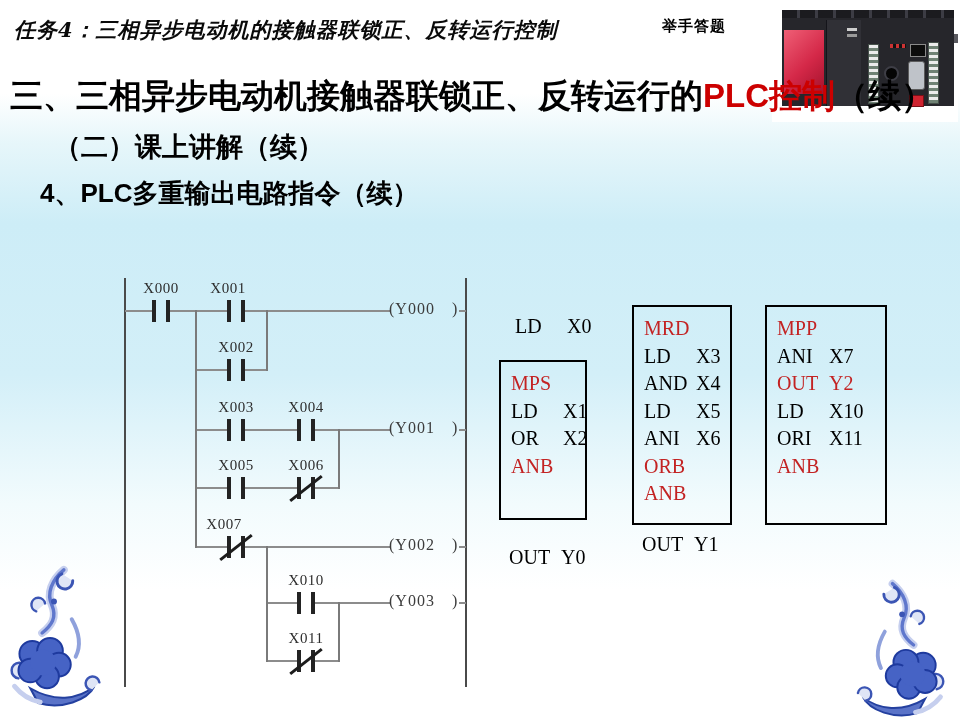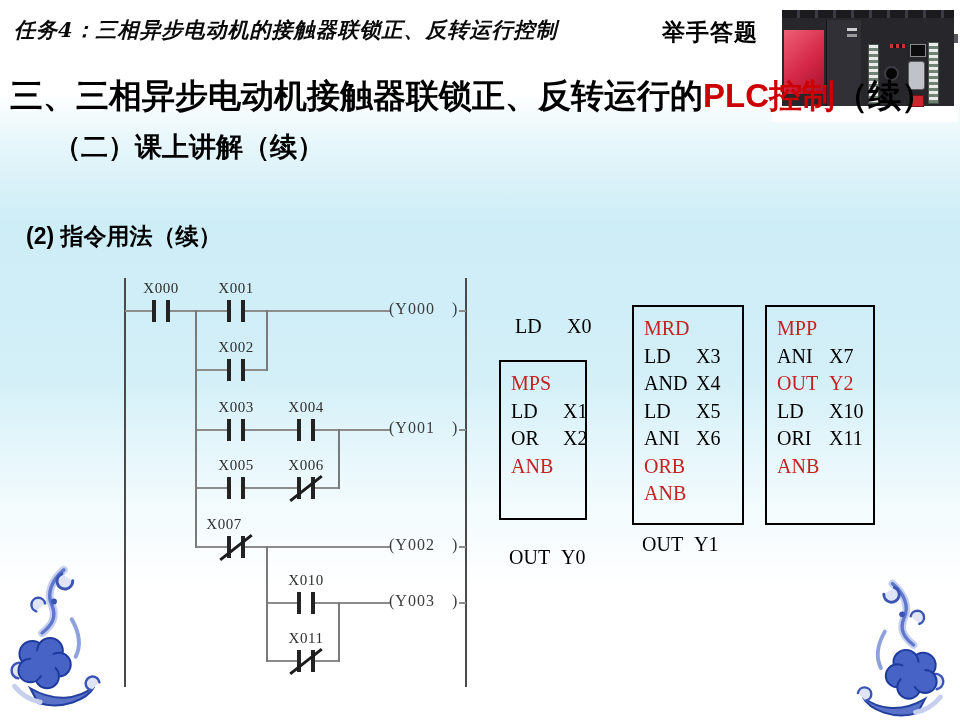--- a/index.html
+++ b/index.html
@@ -4,21 +4,21 @@
 <style>
   html,body{margin:0;padding:0;}
   body{font-family:"Liberation Sans",sans-serif;}
   #slide{
     position:relative;width:960px;height:720px;overflow:hidden;
     background:linear-gradient(180deg,#ffffff 0%,#ffffff 13%,#e6f6fa 20%,#cdedf7 31%,#d3eff8 52%,#f2fbfd 70%,#ffffff 82%,#ffffff 100%);
   }
   .abs{position:absolute;}
   
   .course-title{left:14px;top:16px;font-family:"DejaVu Serif","Liberation Serif",serif;font-weight:bold;font-style:italic;font-size:21px;color:#0a0a0a;letter-spacing:1px;white-space:nowrap;}
-  .raise-hand{left:662px;top:17px;font-size:23px;font-weight:bold;color:#000;letter-spacing:1px;}
+  .raise-hand{left:662px;top:17px;font-size:15px;font-weight:bold;color:#000;letter-spacing:1px;}
   
   .main-title{left:10px;top:74px;font-size:33px;font-weight:bold;color:#000;white-space:nowrap;letter-spacing:0px;}
   .main-title .hl{color:#cc0000;}
   .sub1{left:54px;top:129px;font-size:27px;font-weight:bold;color:#000;white-space:nowrap;}
   .sub2{left:40px;top:176px;font-size:26px;font-weight:bold;color:#000;white-space:nowrap;}
   .sub3{left:26px;top:221px;font-size:23px;font-weight:bold;color:#000;white-space:nowrap;}
   
   .plc-photo{left:772px;top:4px;width:186px;height:118px;background:#fff;}
   .plc-photo .fins{position:absolute;left:10px;top:6px;width:172px;height:22px;background:repeating-linear-gradient(90deg,#1b1b1f 0 15px,#3c3c44 15px 18px);}
   .plc-photo .body{position:absolute;left:10px;top:14px;width:172px;height:88px;background:#26262b;}
@@ -75,21 +75,21 @@
     <div class="rj"></div>
     <div class="dsub"></div>
     <div class="knob"></div>
     <div class="redconn"></div>
     <div class="term tB"></div>
     <div class="tab"></div>
   </div>
 
   <div class="abs sub1">（二）课上讲解（续）</div>
   <div class="abs main-title"><span>三、三相异步电动机接触器联锁正、反转运行的</span><span class="hl">PLC控制</span><span>（续）</span></div>
-  <div class="abs sub3">(2) 指令用法（续）</div>
+  <div class="abs sub2">4、PLC多重输出电路指令（续）</div>
 
   <div id="ladder" class="abs" style="left:0;top:0;width:960px;height:720px;">
       <div class="rail" style="left: 124px; top: 278px; height: 409px;"></div>
       <div class="rail" style="left: 465px; top: 278px; height: 409px;"></div>
       <div class="hline" style="left: 125px; top: 310px; width: 27px;"></div>
       <div class="hline" style="left: 170px; top: 310px; width: 57px;"></div>
       <div class="hline" style="left: 245px; top: 310px; width: 145px;"></div>
       <div class="hline" style="left: 196px; top: 369px; width: 31px;"></div>
       <div class="hline" style="left: 245px; top: 369px; width: 22px;"></div>
       <div class="hline" style="left: 196px; top: 429px; width: 31px;"></div>
@@ -107,21 +107,21 @@
       <div class="vline" style="left: 195px; top: 310px; height: 238px;"></div>
       <div class="vline" style="left: 266px; top: 310px; height: 61px;"></div>
       <div class="vline" style="left: 338px; top: 429px; height: 60px;"></div>
       <div class="vline" style="left: 266px; top: 546px; height: 116px;"></div>
       <div class="vline" style="left: 338px; top: 602px; height: 60px;"></div>
       <div class="cbar" style="left: 152px; top: 300px;"></div>
       <div class="cbar" style="left: 166px; top: 300px;"></div>
       <div class="clabel" style="left: 129px; top: 280px;">X000</div>
       <div class="cbar" style="left: 227px; top: 300px;"></div>
       <div class="cbar" style="left: 241px; top: 300px;"></div>
-      <div class="clabel" style="left: 204px; top: 280px;">X001</div>
+      <div class="clabel" style="left: 196px; top: 280px;">X001</div>
       <div class="cbar" style="left: 227px; top: 359px;"></div>
       <div class="cbar" style="left: 241px; top: 359px;"></div>
       <div class="clabel" style="left: 204px; top: 339px;">X002</div>
       <div class="cbar" style="left: 227px; top: 419px;"></div>
       <div class="cbar" style="left: 241px; top: 419px;"></div>
       <div class="clabel" style="left: 204px; top: 399px;">X003</div>
       <div class="cbar" style="left: 297px; top: 419px;"></div>
       <div class="cbar" style="left: 311px; top: 419px;"></div>
       <div class="clabel" style="left: 274px; top: 399px;">X004</div>
       <div class="cbar" style="left: 227px; top: 477px;"></div>
@@ -159,33 +159,33 @@
   <div id="icol0" class="icol" style="left:499px;top:314px;width:88px;">
       <div class="irow prerow"><span class="op">LD</span><span>X0</span></div>
       <div class="ibox" style="height: 160px; margin-top: 22px;">
         <div class="irow red"><span class="op">MPS</span></div>
         <div class="irow"><span class="op">LD</span><span>X1</span></div>
         <div class="irow"><span class="op">OR</span><span>X2</span></div>
         <div class="irow red"><span class="op">ANB</span></div>
       </div>
       <div class="irow postrow" style="margin-top: 24px;"><span class="op">OUT</span><span>Y0</span></div>
     </div>
-  <div id="icol1" class="icol" style="left:632px;top:305px;width:112px;">
+  <div id="icol1" class="icol" style="left:632px;top:305px;width:100px;">
       <div class="ibox" style="height: 220px; margin-top: 0px;">
         <div class="irow red"><span class="op">MRD</span></div>
         <div class="irow"><span class="op">LD</span><span>X3</span></div>
         <div class="irow"><span class="op">AND</span><span>X4</span></div>
         <div class="irow"><span class="op">LD</span><span>X5</span></div>
         <div class="irow"><span class="op">ANI</span><span>X6</span></div>
         <div class="irow red"><span class="op">ORB</span></div>
         <div class="irow red"><span class="op">ANB</span></div>
       </div>
       <div class="irow postrow" style="margin-top: 6px;"><span class="op">OUT</span><span>Y1</span></div>
     </div>
-  <div id="icol2" class="icol" style="left:765px;top:305px;width:110px;">
+  <div id="icol2" class="icol" style="left:765px;top:305px;width:122px;">
       <div class="ibox" style="height: 220px; margin-top: 0px;">
         <div class="irow red"><span class="op">MPP</span></div>
         <div class="irow"><span class="op">ANI</span><span>X7</span></div>
         <div class="irow red"><span class="op">OUT</span><span>Y2</span></div>
         <div class="irow"><span class="op">LD</span><span>X10</span></div>
         <div class="irow"><span class="op">ORI</span><span>X11</span></div>
         <div class="irow red"><span class="op">ANB</span></div>
       </div>
     </div>
 

